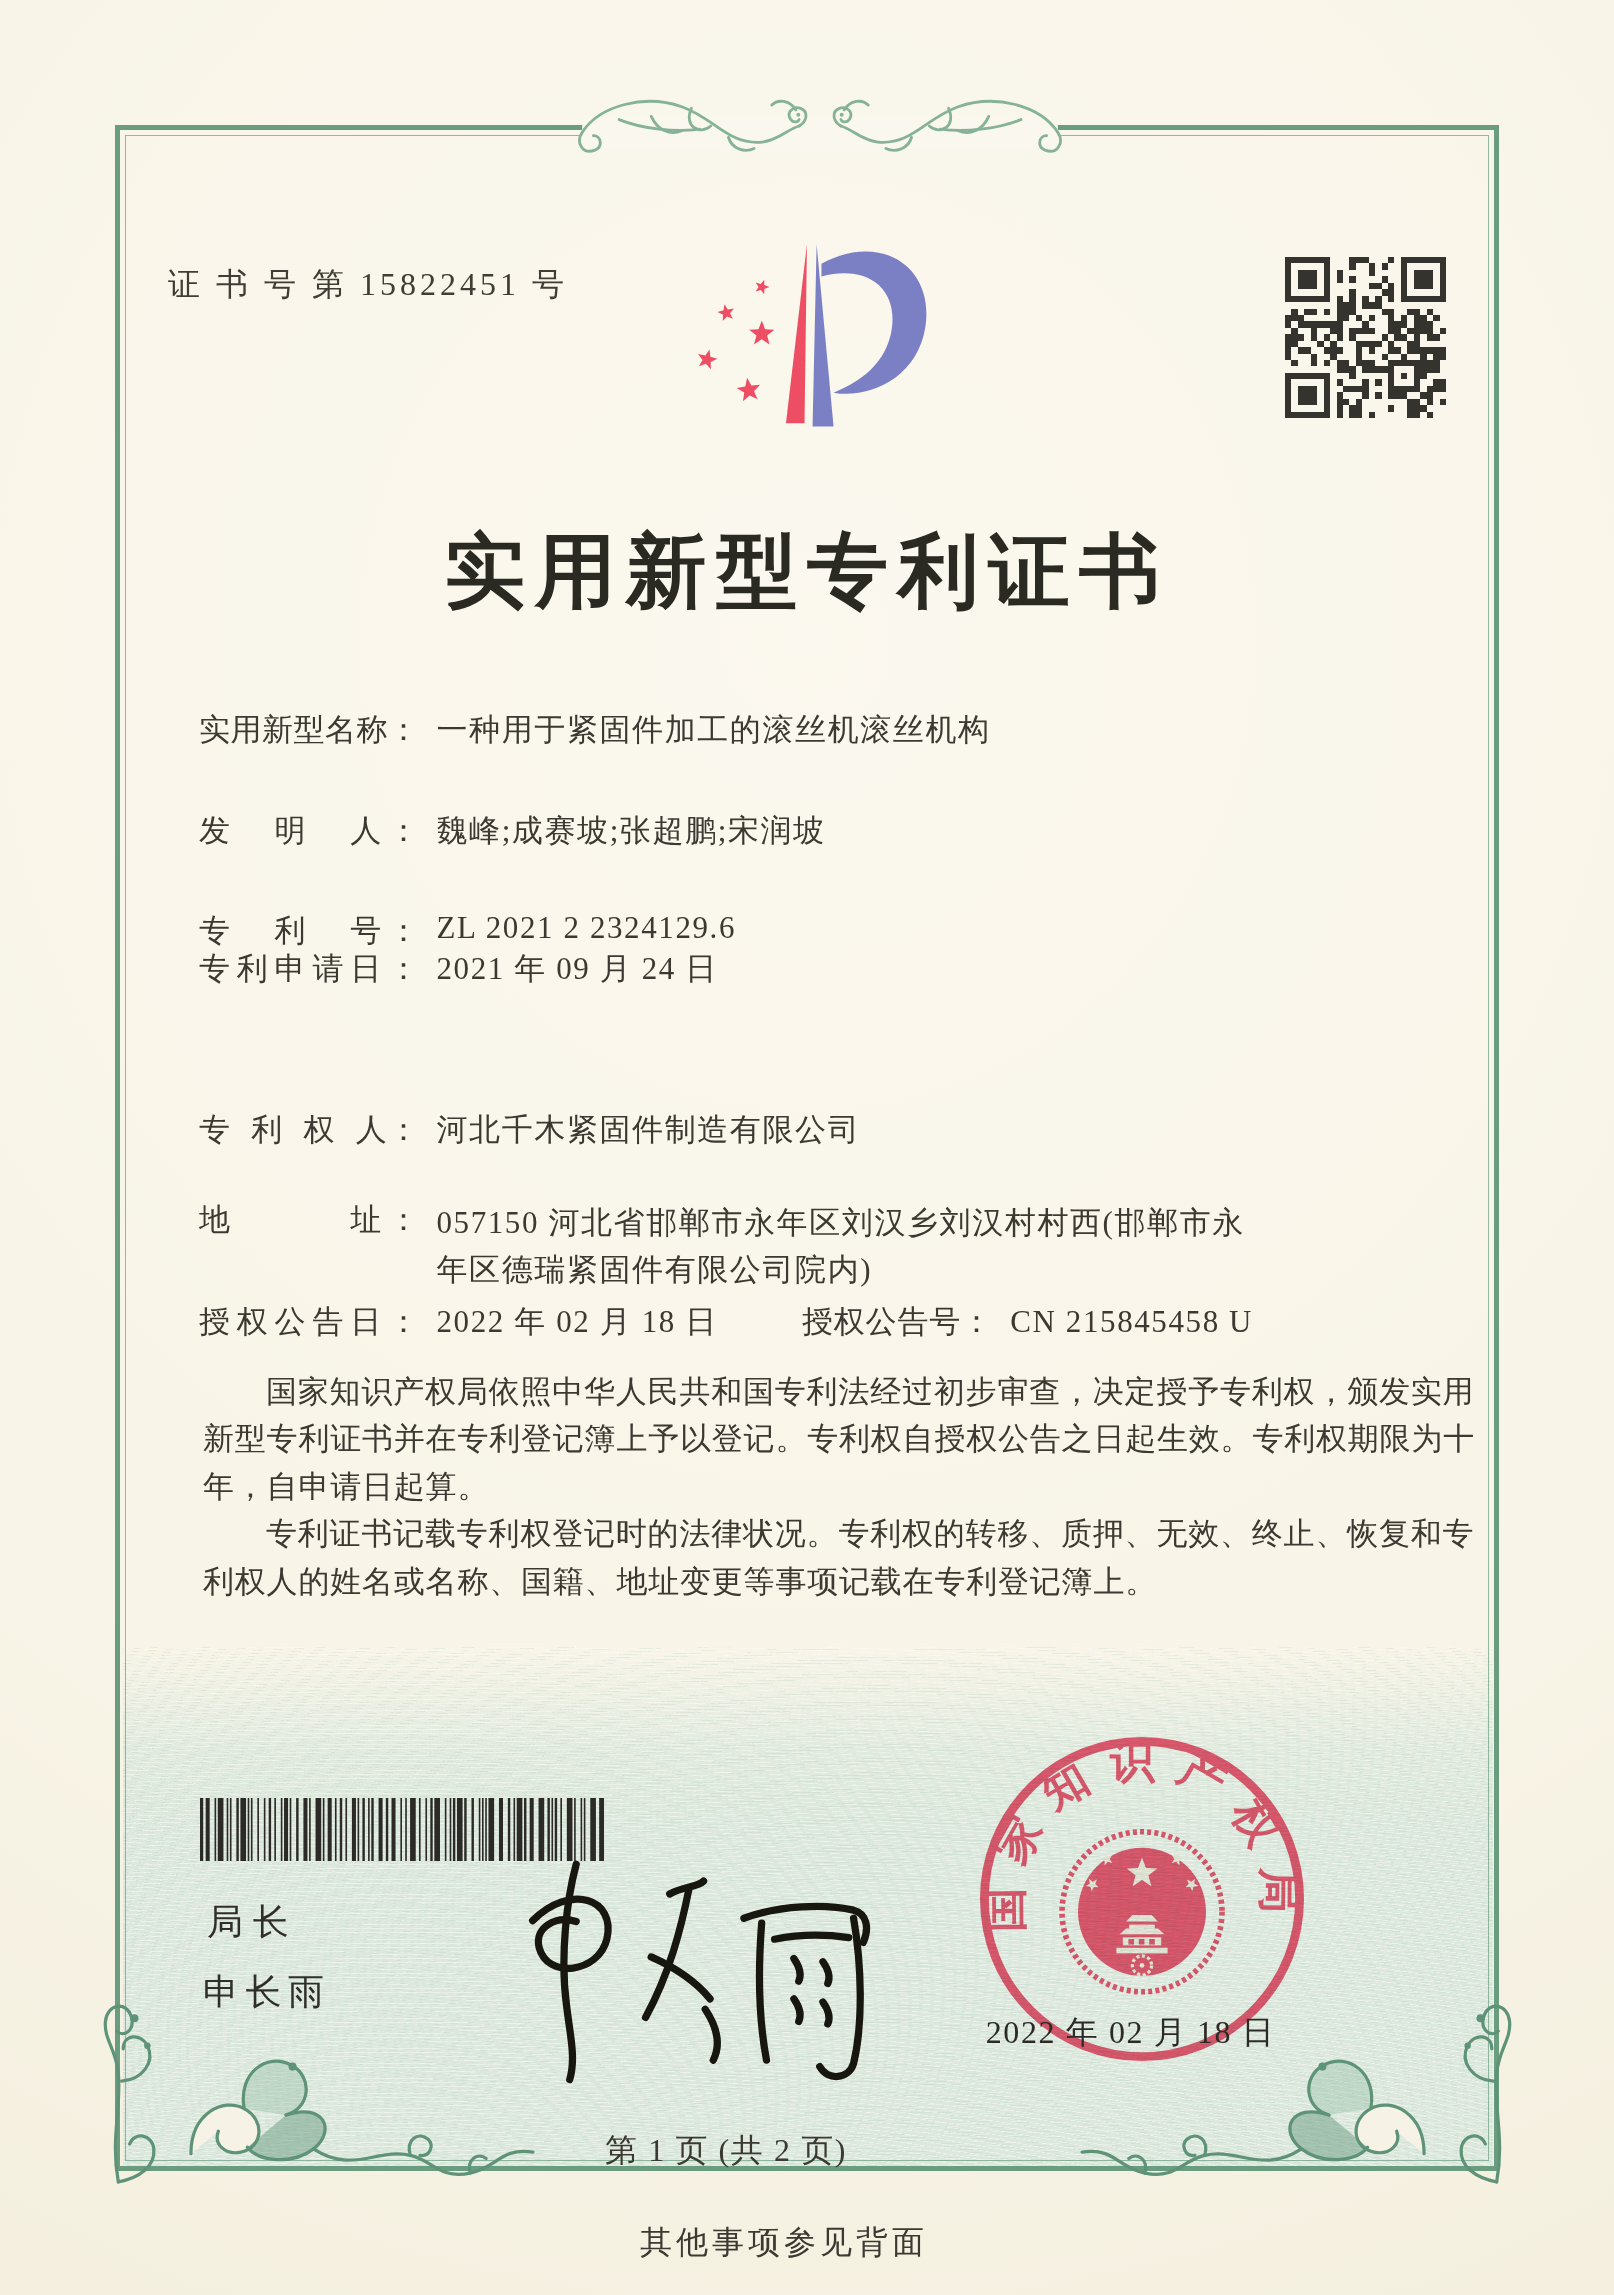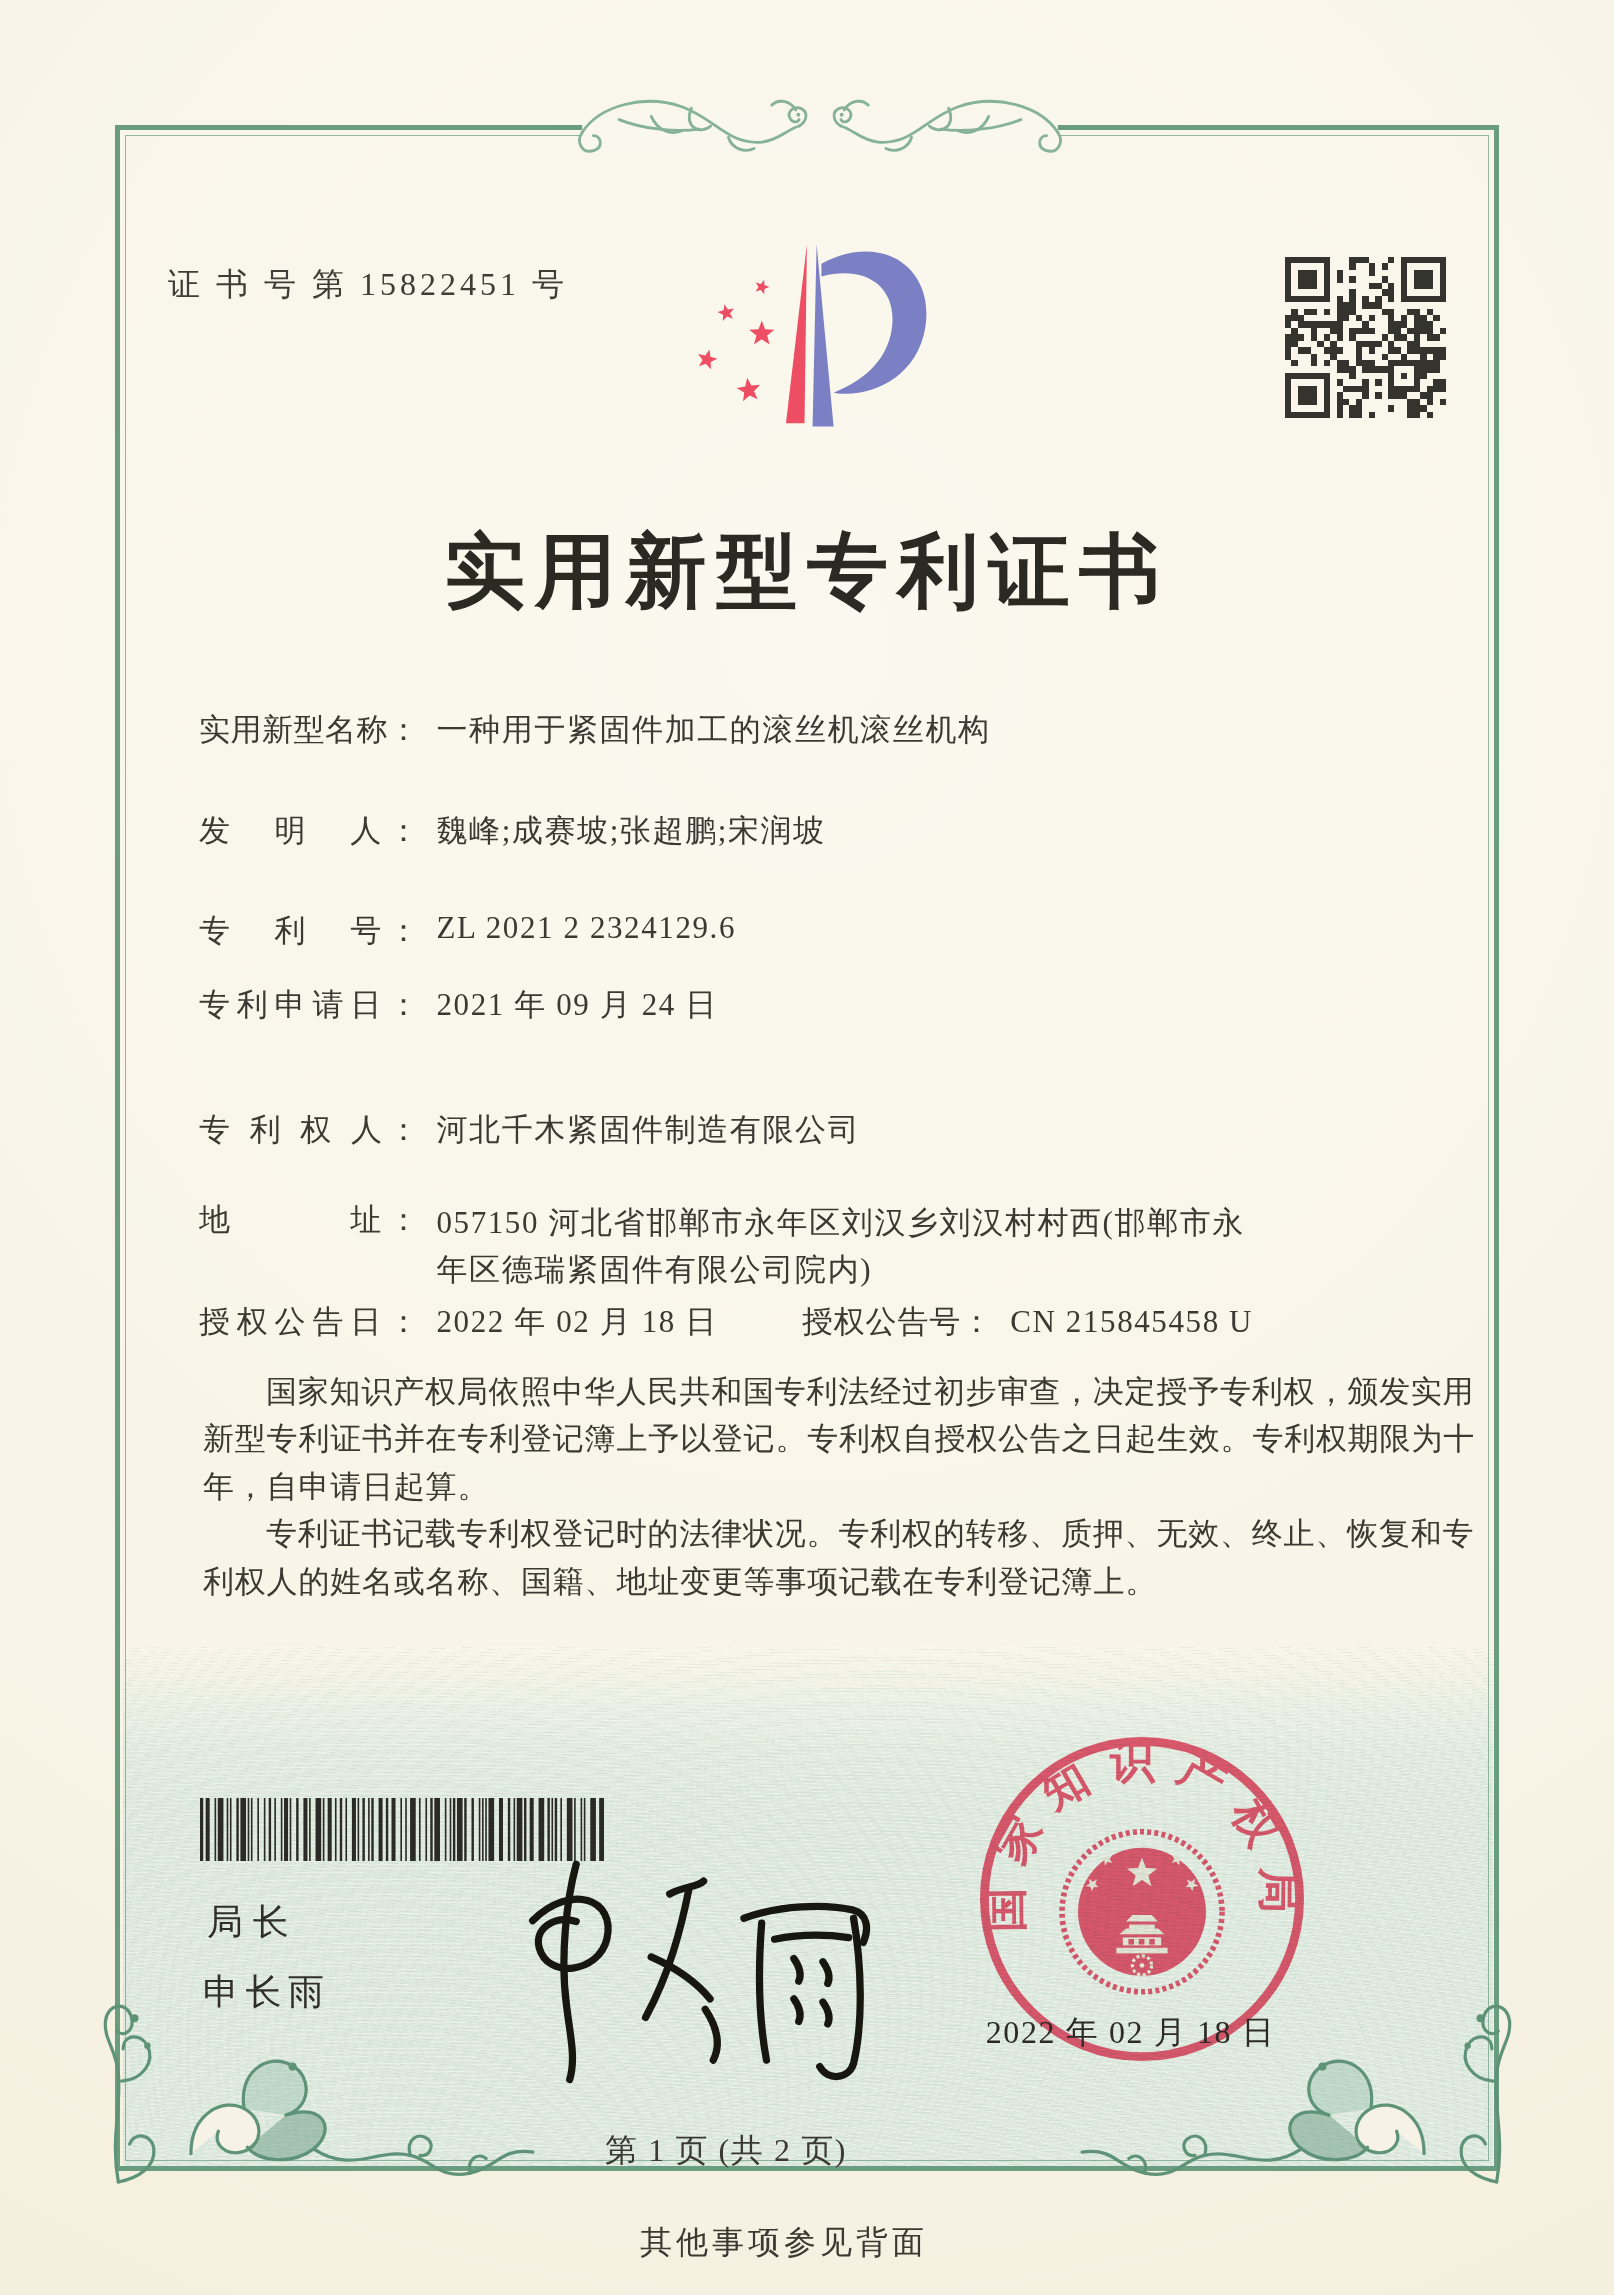--- a/index.html
+++ b/index.html
@@ -20,23 +20,23 @@
     border:5.6px solid #6a9c80;box-sizing:border-box;}
   .frame-inner{position:absolute;inset:4.8px;border:1.6px solid rgba(106,156,128,.7);}
   
   .cert-number{position:absolute;left:168px;top:263px;font-size:32px;letter-spacing:4px;color:#3f3d35;}
   .logo{position:absolute;left:686px;top:236px;width:258px;height:202px;}
   .qr{position:absolute;left:1285px;top:257px;width:161px;height:161px;}
   .title{position:absolute;left:0;top:518px;width:1614px;text-align:center;
     font-size:81px;font-weight:bold;letter-spacing:9.7px;color:#2a2922;}
   
   .frow{position:absolute;left:199px;width:1227px;font-size:31px;color:#3b3931;white-space:nowrap;}
-  .row-name{top:709px}.row-inv{top:810px}.row-pat{top:910px}.row-fil{top:984px}
+  .row-name{top:709px}.row-inv{top:810px}.row-pat{top:910px}.row-fil{top:948px}
   .row-own{top:1109px}.row-addr{top:1199px}.row-grant{top:1301px}
-  .flabel{display:inline-block;width:220px;text-align:justify;text-align-last:justify;vertical-align:top;}
+  .flabel{display:inline-block;width:220px;text-align:justify;text-align-last:justify;vertical-align:top;font-family:Liberation Mono, monospace;}
   .fvalue{margin-left:9.7px;letter-spacing:1.6px;}
   .addrv{display:inline-block;vertical-align:top;line-height:47px;white-space:normal;width:960px;}
   .grant2{position:absolute;left:603px;top:0;}
   .grant2 .g2label{letter-spacing:0.8px;}
   
   .pline{position:absolute;left:203px;width:1211px;font-size:31px;color:#3b3931;letter-spacing:0.8px;white-space:nowrap;}
   .pl1{top:1371px}.pl2{top:1418px}.pl3{top:1466px}.pl4{top:1513px}.pl5{top:1561px}
   .indent{padding-left:63px;}
   
   .barcode{position:absolute;left:200px;top:1798px;width:404px;height:63px;}

